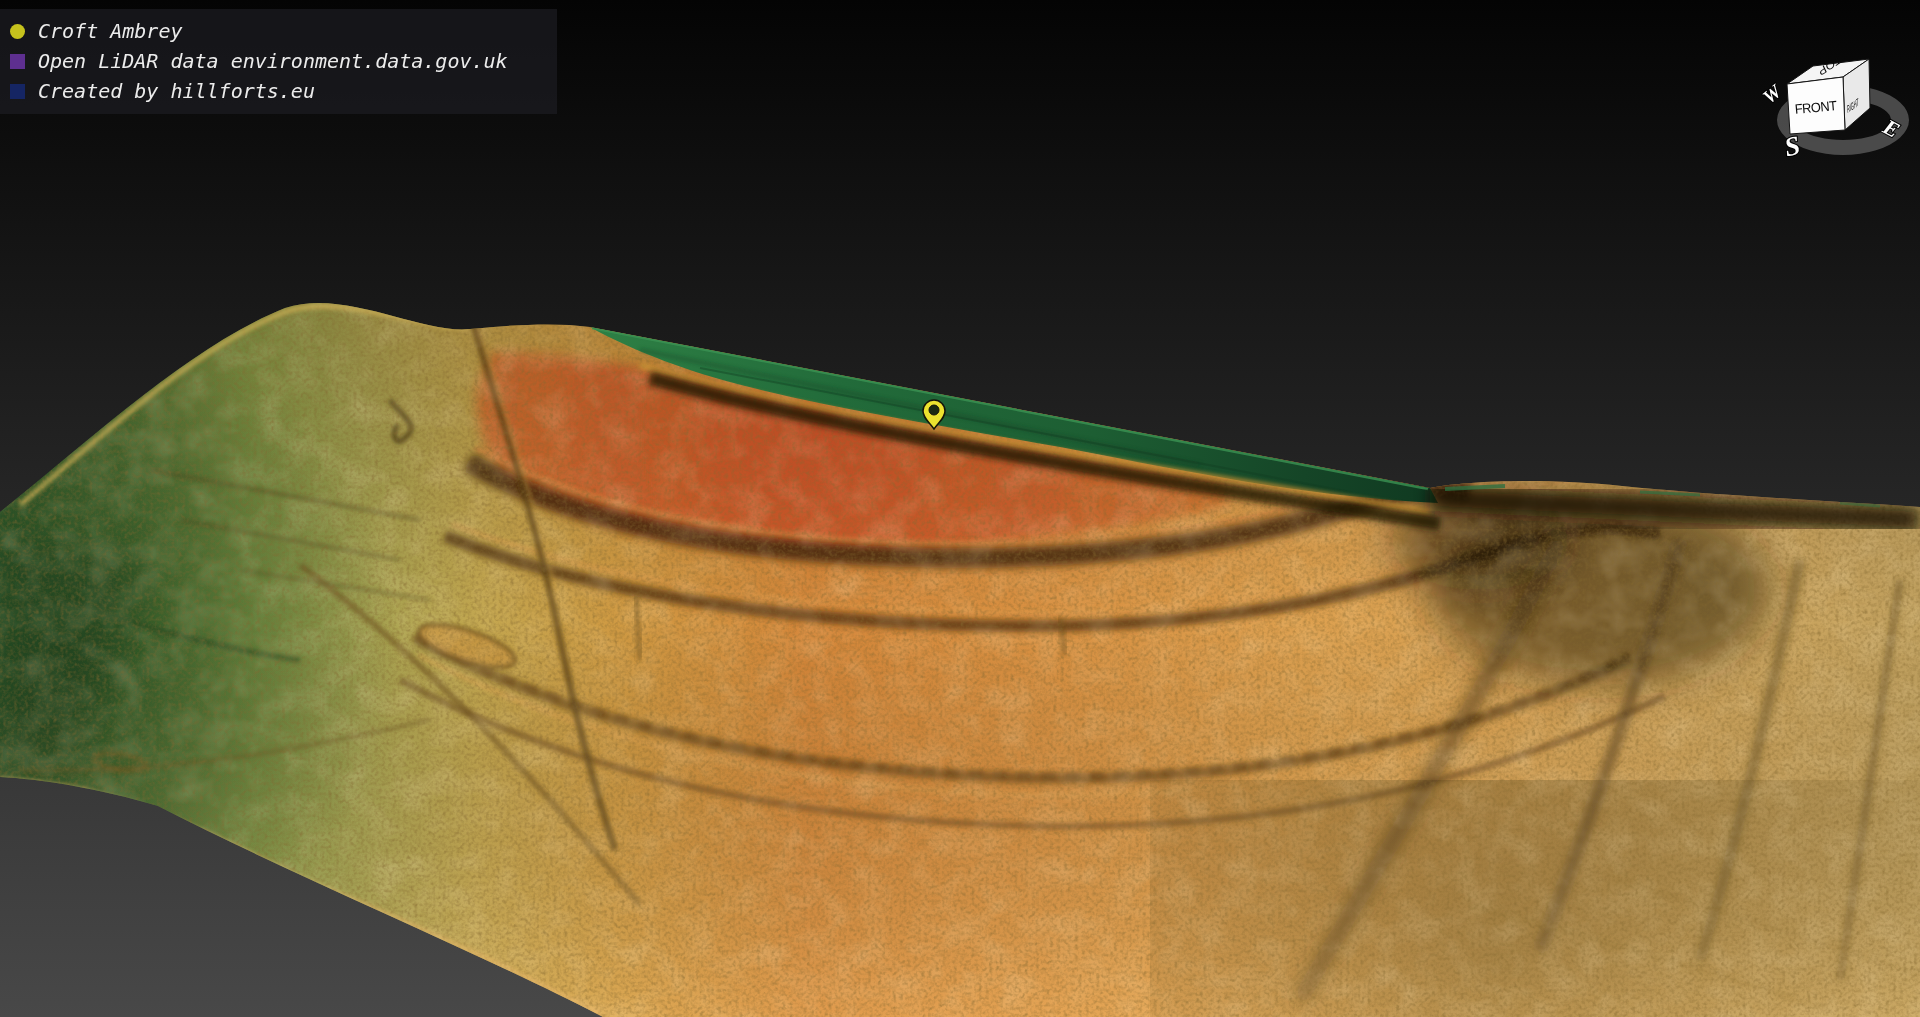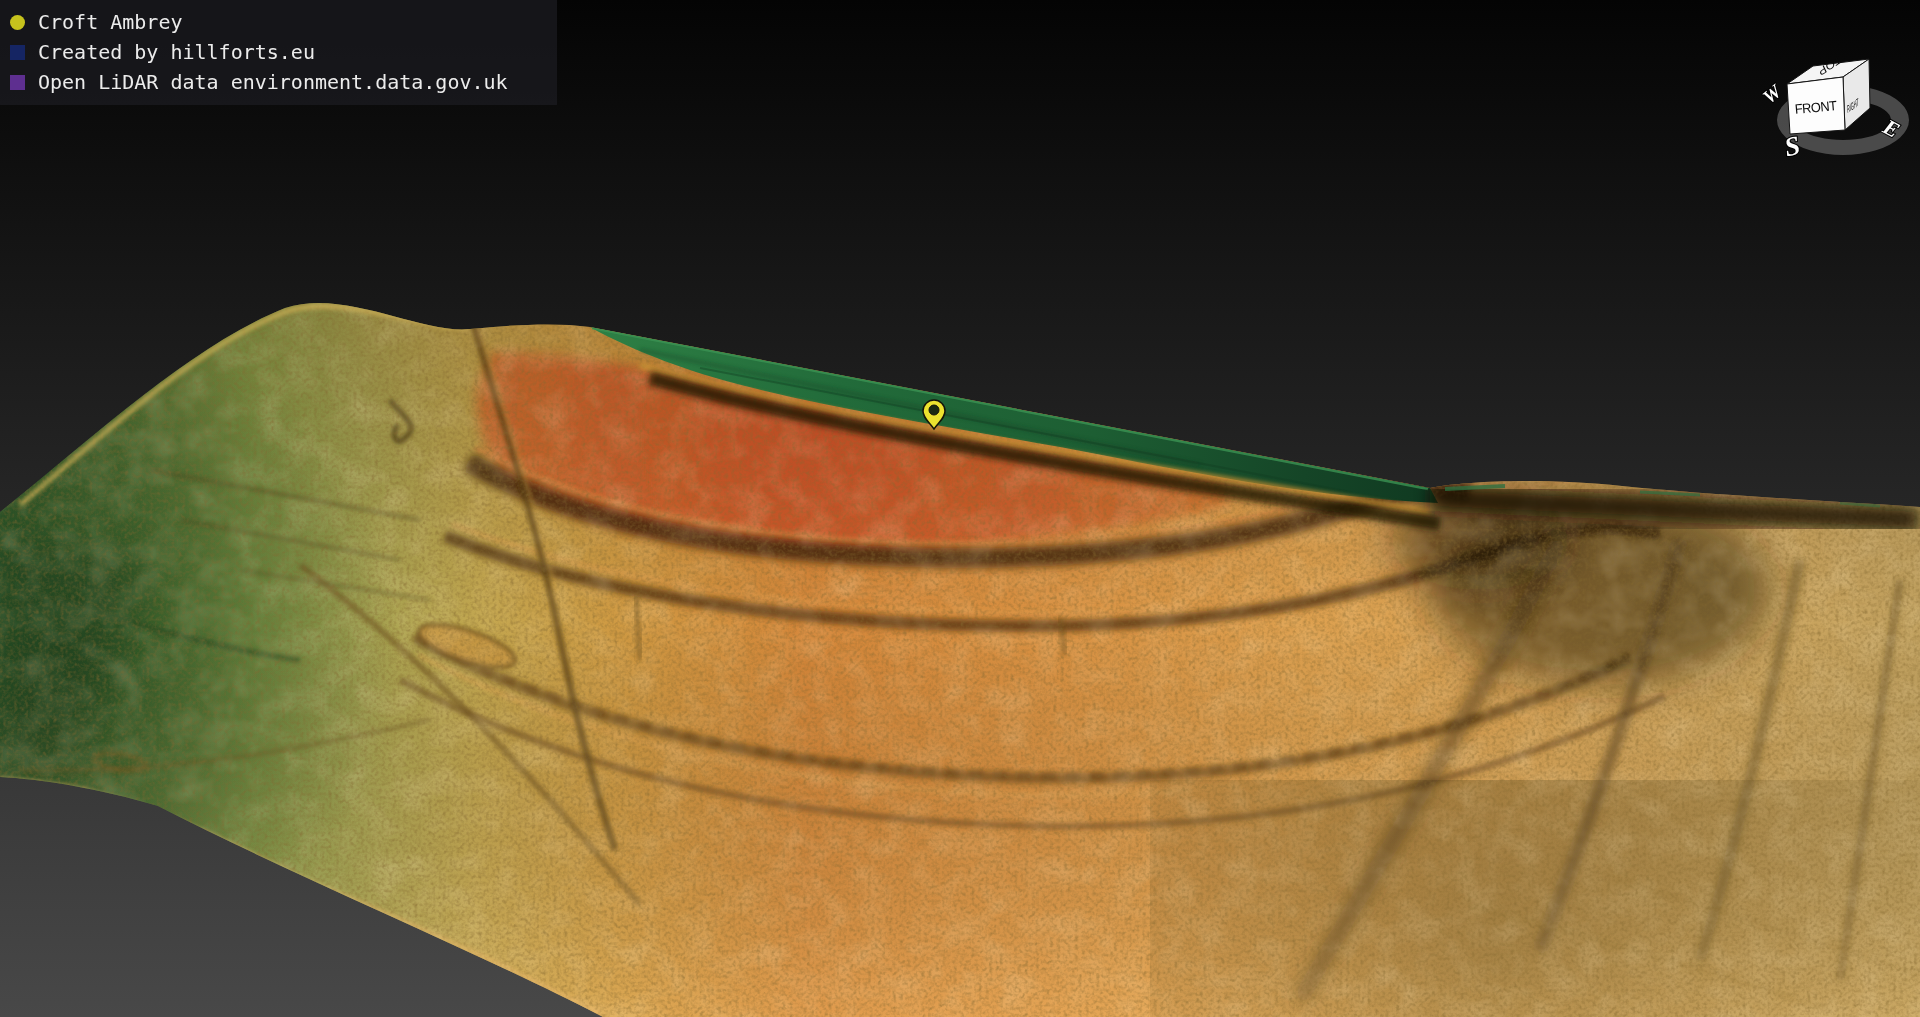--- a/index.html
+++ b/index.html
@@ -1,22 +1,22 @@
 <!DOCTYPE html>
 <html><head>
 <meta charset="utf-8">
 <style>
   html,body{margin:0;padding:0;background:#000;}
   body{width:1920px;height:1017px;overflow:hidden;position:relative;
        font-family:"DejaVu Sans","Liberation Sans",sans-serif;}
   .stage{position:absolute;inset:0;width:1920px;height:1017px;}
   .stage svg{display:block;width:1920px;height:1017px;}
   
-  .legend{position:absolute;left:0;top:0;width:557px;height:105px;
-          background:rgba(28,28,33,0.72);padding:7px 14px 0 10px;box-sizing:border-box;z-index:5;}
+  .legend{position:absolute;left:0;top:9px;width:557px;height:105px;
+          background:rgba(28,28,33,0.72);padding:7px 14px 0 10px;box-sizing:border-box;z-index:5;font-style:italic;}
   .legend-row{display:flex;align-items:center;height:30px;}
   .legend-swatch{width:15px;height:15px;flex:0 0 15px;margin-right:13px;}
   .legend-label{color:#ececec;font-family:"DejaVu Sans Mono","Liberation Mono",monospace;
                 font-size:20px;line-height:30px;white-space:pre;}
 </style>
 </head>
 <body>
 
 <div class="stage">
 <svg viewBox="0 0 1920 1017" xmlns="http://www.w3.org/2000/svg">
@@ -200,23 +200,23 @@
 
 <div class="legend">
   <div class="legend-row">
     <svg class="legend-swatch" viewBox="0 0 15 15">
       <circle cx="7.5" cy="7.5" r="7.5" fill="#c6c21d"></circle>
     </svg>
     <span class="legend-label">Croft Ambrey</span>
   </div>
   <div class="legend-row">
     <svg class="legend-swatch" viewBox="0 0 15 15">
+      <rect x="0" y="0" width="15" height="15" fill="#5e2f90"></rect>
+    </svg>
+    <span class="legend-label">Open LiDAR data environment.data.gov.uk</span>
+  </div>
+  <div class="legend-row">
+    <svg class="legend-swatch" viewBox="0 0 15 15">
       <rect x="0" y="0" width="15" height="15" fill="#152563"></rect>
     </svg>
     <span class="legend-label">Created by hillforts.eu</span>
   </div>
-  <div class="legend-row">
-    <svg class="legend-swatch" viewBox="0 0 15 15">
-      <rect x="0" y="0" width="15" height="15" fill="#5e2f90"></rect>
-    </svg>
-    <span class="legend-label">Open LiDAR data environment.data.gov.uk</span>
-  </div>
 </div>
 
 </body></html>

